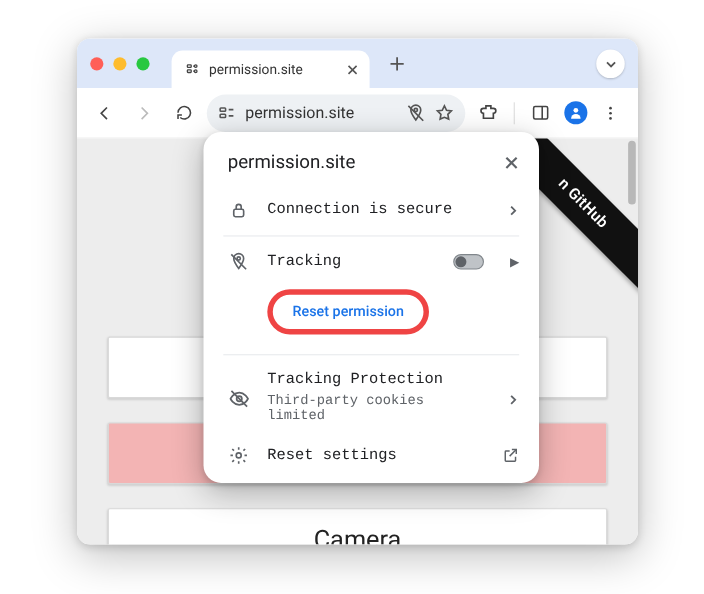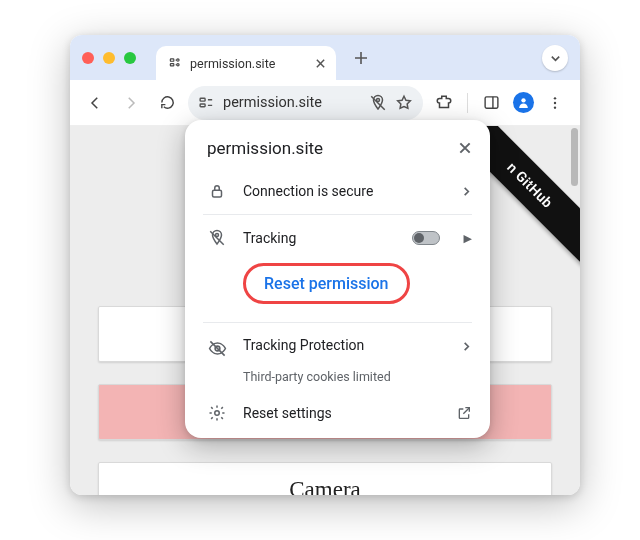--- a/index.html
+++ b/index.html
@@ -62,56 +62,55 @@
     position: absolute; right: -60px; top: 40px; width: 220px; height: 38px;
     background: #111; transform: rotate(45deg); color: #fff; font-size: 14px; font-weight: 600;
     display: flex; align-items: center; justify-content: center; letter-spacing: 0.3px;
     box-shadow: 0 2px 4px rgba(0,0,0,0.3);
   }
   .page-buttons { position: absolute; left: 28px; top: 180px; right: 28px; display: flex; flex-direction: column; gap: 22px; }
   .page-btn {
     height: 56px; background: #fff; border: 1px solid #d9d9d9; border-radius: 2px;
     display: flex; align-items: center; justify-content: center; font-size: 23px; color: #222;
     box-shadow: 0 1px 2px rgba(0,0,0,0.12);
-    font-family: Liberation Serif, serif;
   }
   .page-btn.pink { background: #f3b4b4; }
 
   .popover {
     position: absolute; left: 185px; top: 120px; width: 305px; background: #fff;
     border-radius: 16px; box-shadow: 0 8px 28px rgba(0,0,0,0.28), 0 2px 6px rgba(0,0,0,0.12);
     padding-bottom: 6px;
   }
   .pop-header {
     display: flex; align-items: center; padding: 18px 18px 14px 22px;
     font-size: 17px; color: #202124;
   }
   .pop-header .ttl { flex: 1; }
   .pop-close { color: #5f6368; font-size: 16px; display: flex; }
   .pop-row {
     display: flex; align-items: center; padding: 10px 18px 10px 22px; gap: 16px;
     font-size: 14px; color: #202124;
   }
-  .pop-row .label { flex: 1; }
-  .pop-row .sub { font-size: 12.5px; color: #5f6368; margin-top: 16px; }
+  .pop-row .label { flex: 1; font-family: Liberation Mono, monospace; }
+  .pop-row .sub { font-size: 12.5px; color: #5f6368; margin-top: 4px; }
   .pop-row .icn { width: 20px; display: flex; justify-content: center; color: #5f6368; }
   .chevron { color: #5f6368; font-size: 14px; }
   .pop-divider { height: 1px; background: #e8eaed; margin: 4px 18px; }
   .toggle {
     width: 28px; height: 14px; background: #bfc3c7; border-radius: 8px; position: relative;
     border: 1px solid #80868b;
   }
   .toggle .knob {
     position: absolute; left: 1px; top: 1px; width: 10px; height: 10px; border-radius: 50%;
     background: #5f6368;
   }
   .toggle-caret { color: #5f6368; font-size: 11px; margin-left: 8px; }
   .reset-row { padding: 6px 18px 14px 58px; }
   .reset-btn {
-    display: inline-block; border: 3px solid #ef4444; color: #1a73e8; font-size: 16px; font-weight: 500;
+    display: inline-block; border: 5px solid #ef4444; color: #1a73e8; font-size: 13px; font-weight: 500;
     padding: 8px 18px; border-radius: 22px; background: #fff;
   }
   .ext-icon { color: #5f6368; }
   svg { display: block; }
 </style>
 </head>
 <body>
 
 <div class="browser-window">
 
@@ -280,21 +279,21 @@
       </span>
     <span class="toggle-caret">▶</span>
   </div>
 
   <div class="reset-row">
     <span class="reset-btn">Reset permission</span>
   </div>
 
   <div class="pop-divider"></div>
 
-  <div class="pop-row" style="align-items:flex-start;">
+  <div class="pop-row" style="align-items:center;">
     <span class="icn" style="margin-top:2px;">
       <svg width="19" height="19" viewBox="0 0 24 24" fill="none" stroke="#5f6368" stroke-width="2">
           <path d="M2 12s3.5-7 10-7 10 7 10 7-3.5 7-10 7S2 12 2 12z"></path>
           <circle cx="12" cy="12" r="3"></circle>
           <path d="M3 3l18 18"></path>
         </svg>
     </span>
     <span class="label">
       <div>Tracking Protection</div>
       <div class="sub">Third-party cookies limited</div>

